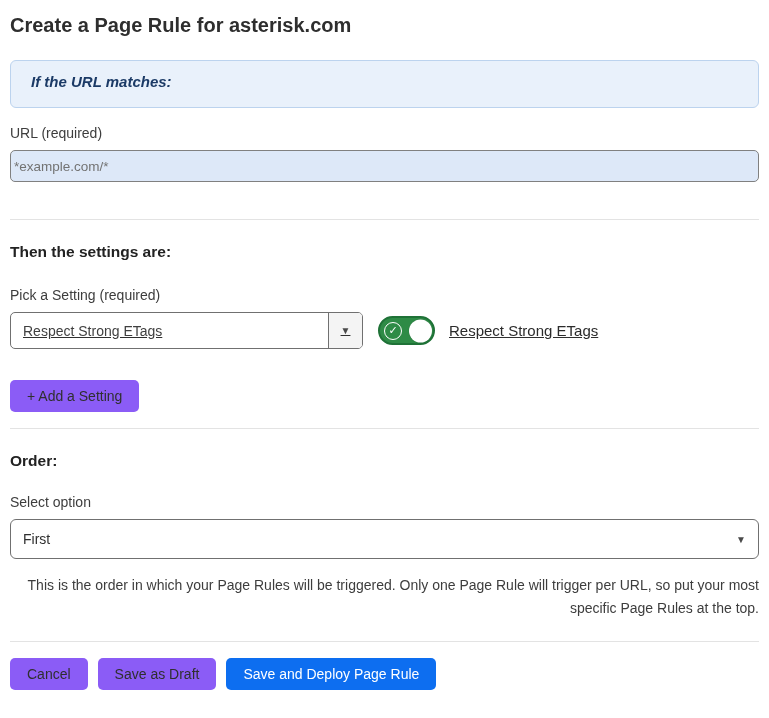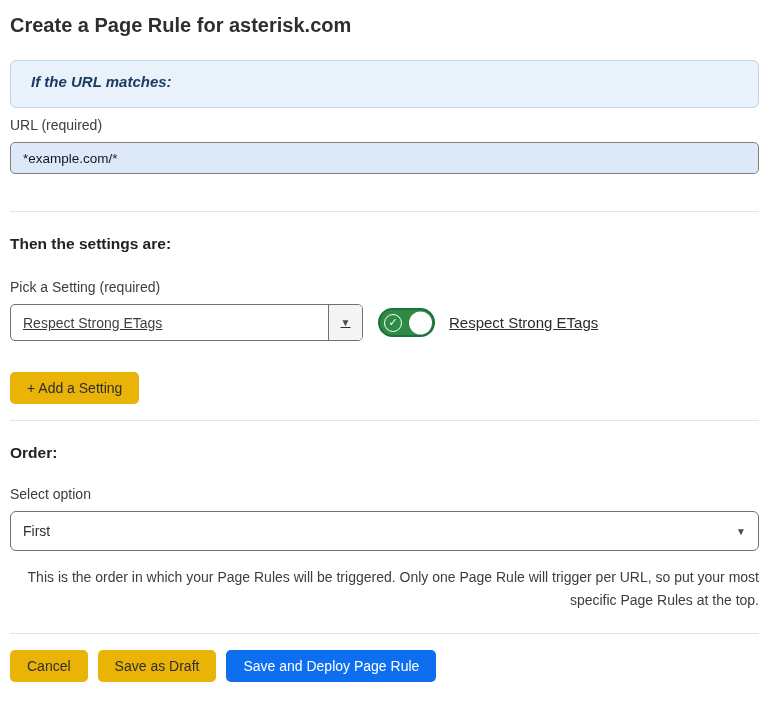--- a/index.html
+++ b/index.html
@@ -27,37 +27,37 @@
     color: #1b3a66;
     font-style: italic;
   }
   .info-heading { font-weight: 700; }
   .info-link {
     color: #2563c4;
     text-decoration: underline;
     cursor: pointer;
   }
   .field-label {
-    margin-top: 8px;
+    margin-top: 16px;
     font-size: 14px;
     color: #3d3d3d;
     line-height: 18px;
   }
   .url-input {
     display: block;
     width: 100%;
     margin-top: 8px;
     height: 32px;
     background: #dde8f8;
     border: 1px solid #808080;
     border-radius: 5px;
-    padding: 0 12px;
+    padding: 0 3px;
     font-family: "Liberation Sans", sans-serif;
     font-size: 13.5px;
-    color: #0f172a;
+    color: #737373;
   }
   .divider {
     border: none;
     border-top: 1px solid #e3e3e3;
     height: 0;
   }
   .divider-1 { margin-top: 37px; }
   .divider-2 { margin-top: 16px; }
   .divider-3 { margin-top: 21px; }
   .section-heading {
@@ -156,21 +156,21 @@
     justify-content: center;
     height: 32px;
     border: none;
     border-radius: 5px;
     font-family: "Liberation Sans", sans-serif;
     font-size: 14px;
     cursor: pointer;
     padding: 0 17px;
   }
   .btn-gray {
-    background: #eab308;
+    background: #8b5cf6;
     color: #2f2f2f;
   }
   .btn-blue {
     background: #0d6ef0;
     color: #ffffff;
   }
   .add-setting { margin-top: 31px; }
   .order-select {
     margin-top: 8px;
     width: 100%;

